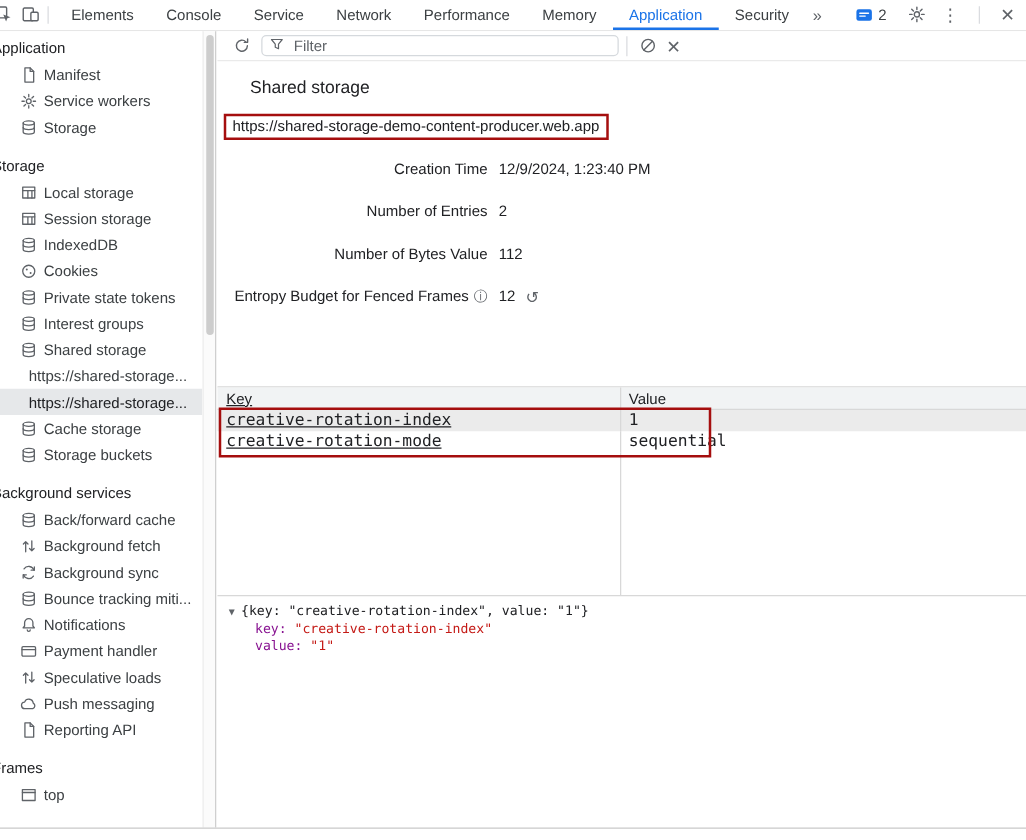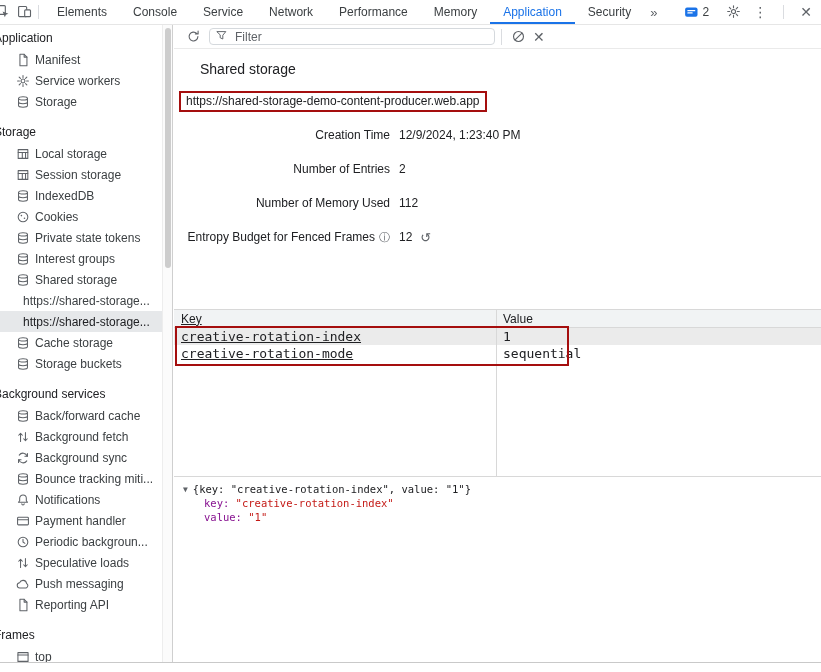--- a/index.html
+++ b/index.html
@@ -308,29 +308,20 @@
           <svg viewBox="0 0 16 16" width="14" height="14">
             <rect fill="none" stroke="#5f6368" stroke-width="1.2" stroke-linecap="round" stroke-linejoin="round" x="1.8" y="3.8" width="12.4" height="8.6" rx="1"></rect>
             <path fill="none" stroke="#5f6368" stroke-width="1.2" stroke-linecap="round" stroke-linejoin="round" d="M1.8 6.5h12.4"></path>
           </svg>
         </span>
         <span class="tree-label">Payment handler</span>
       </div>
       <div class="tree-item">
         <span class="tree-icon">
           <svg viewBox="0 0 16 16" width="14" height="14">
-            <circle fill="none" stroke="#5f6368" stroke-width="1.2" stroke-linecap="round" stroke-linejoin="round" cx="8" cy="8" r="5.5"></circle>
-            <path fill="none" stroke="#5f6368" stroke-width="1.2" stroke-linecap="round" stroke-linejoin="round" d="M8 4.8V8l2.2 1.5"></path>
-          </svg>
-        </span>
-        <span class="tree-label">Periodic backgroun...</span>
-      </div>
-      <div class="tree-item">
-        <span class="tree-icon">
-          <svg viewBox="0 0 16 16" width="14" height="14">
             <path fill="none" stroke="#5f6368" stroke-width="1.2" stroke-linecap="round" stroke-linejoin="round" d="M5.2 13V3.9M5.2 3.9L3.1 6M5.2 3.9L7.3 6M10.8 3v9.1M10.8 12.1L8.7 10M10.8 12.1L12.9 10"></path>
           </svg>
         </span>
         <span class="tree-label">Speculative loads</span>
       </div>
       <div class="tree-item">
         <span class="tree-icon">
           <svg viewBox="0 0 16 16" width="14" height="14">
             <path fill="none" stroke="#5f6368" stroke-width="1.2" stroke-linecap="round" stroke-linejoin="round" d="M4.6 12.5a3 3 0 0 1-.4-6A4.1 4.1 0 0 1 12.1 7.4a2.8 2.8 0 0 1-.4 5.1z"></path>
           </svg>
@@ -401,21 +392,21 @@
             <span class="value-text">12/9/2024, 1:23:40 PM</span>
           </div>
         </div>
         <div class="field-row">
           <div class="field-label">Number of Entries</div>
           <div class="field-value">
             <span class="value-text">2</span>
           </div>
         </div>
         <div class="field-row">
-          <div class="field-label">Number of Memory Used</div>
+          <div class="field-label">Number of Bytes Value</div>
           <div class="field-value">
             <span class="value-text">112</span>
           </div>
         </div>
         <div class="field-row">
           <div class="field-label">Entropy Budget for Fenced Frames<span class="info-icon">ⓘ</span></div>
           <div class="field-value">
             <span class="value-text">12</span>
             <span class="reset-icon">↺</span>
           </div>

